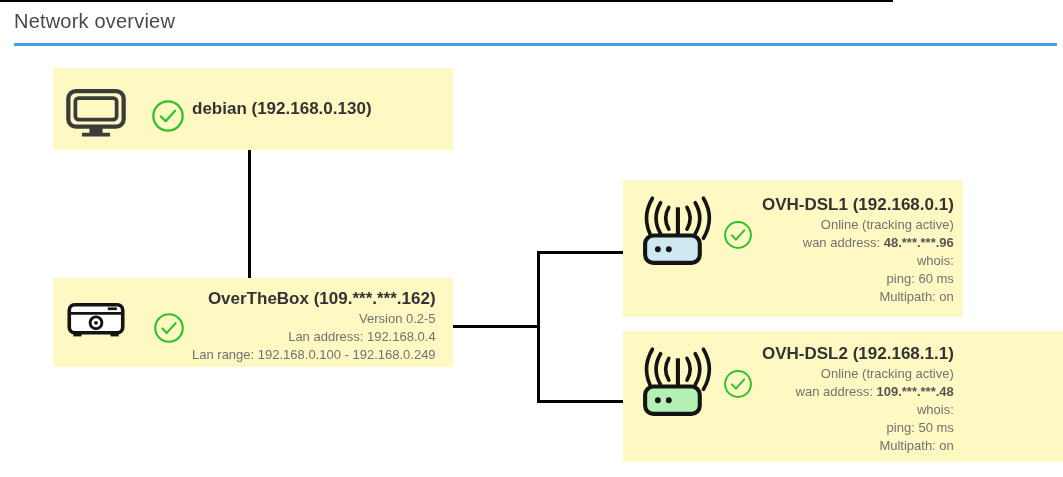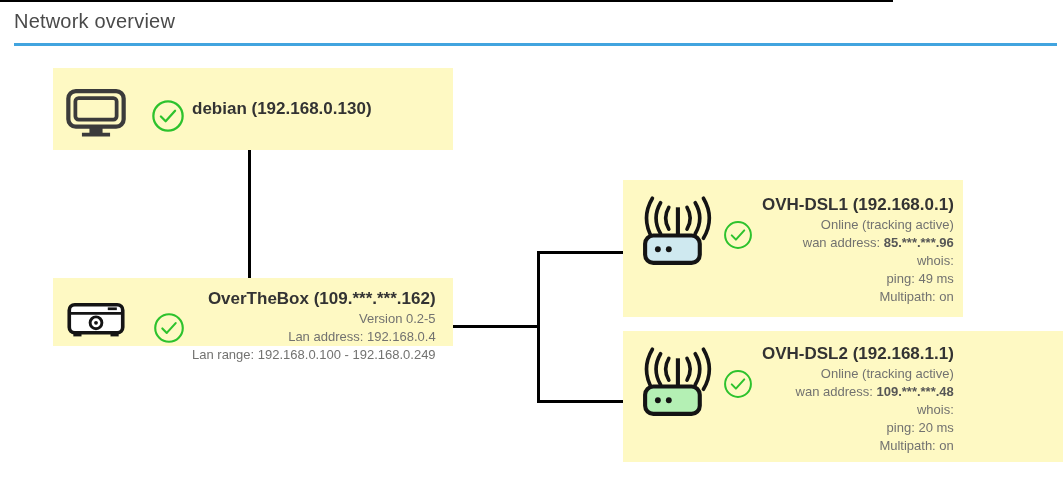--- a/index.html
+++ b/index.html
@@ -26,21 +26,21 @@
     position: absolute; left: 14px; top: 43px;
     width: 1043px; height: 3px; background: #41a4df;
   }
 
   .connector { position: absolute; background: #000; }
 
   .node {
     position: absolute; background: #fef9c3; text-align: right;
   }
   .node-debian { left: 53px; top: 68px;  width: 400px; height: 82px; }
-  .node-otb    { left: 53px; top: 278px; width: 400px; height: 68px; }
+  .node-otb    { left: 53px; top: 278px; width: 400px; height: 89px; }
   .node-dsl1   { left: 623px; top: 180px; width: 340px; height: 137px; }
   .node-dsl2   { left: 623px; top: 331px; width: 440px; height: 131px; }
 
   .icon, .check { position: absolute; }
 
   .node-title {
     font-size: 17px; font-weight: bold; color: #333333;
     line-height: 22px; white-space: nowrap;
   }
   .node-line {
@@ -124,23 +124,23 @@
       <circle cx="24" cy="61" r="3.2" fill="#141414"></circle>
       <circle cx="36" cy="61" r="3.2" fill="#141414"></circle>
     </svg>
     <svg class="check" style="left:100px;top:40px" width="30" height="30" viewBox="0 0 36 36">
       <circle cx="18" cy="18" r="15.5" stroke-width="2.4"></circle>
       <path d="M10.5 18.5 L15.5 23.5 L25.5 12.5" stroke-width="2.4" stroke-linecap="round" stroke-linejoin="round"></path>
     </svg>
     <div class="text-block" style="top:14px">
       <div class="node-title">OVH-DSL1 (192.168.0.1)</div>
       <div class="node-line">Online (tracking active)</div>
-      <div class="node-line"><span>wan address: </span><span class="wan-value">85.***.***.96</span></div>
+      <div class="node-line"><span>wan address: </span><span class="wan-value">48.***.***.96</span></div>
       <div class="node-line">whois:</div>
-      <div class="node-line">ping: 49 ms</div>
+      <div class="node-line">ping: 60 ms</div>
       <div class="node-line">Multipath: on</div>
     </div>
   </div>
 
   <div class="node node-dsl2">
     <svg class="icon" style="left:13px;top:12px" width="82" height="78" viewBox="0 0 90 82">
       <g class="black-stroke" stroke-width="4" stroke-linecap="round">
         <path d="M36 15 Q29 27 36 39"></path>
         <path d="M27 10 Q17 27 27 44"></path>
         <path d="M18 5  Q5 27 18 49"></path>
@@ -155,18 +155,18 @@
     </svg>
     <svg class="check" style="left:100px;top:38px" width="30" height="30" viewBox="0 0 36 36">
       <circle cx="18" cy="18" r="15.5" stroke-width="2.4"></circle>
       <path d="M10.5 18.5 L15.5 23.5 L25.5 12.5" stroke-width="2.4" stroke-linecap="round" stroke-linejoin="round"></path>
     </svg>
     <div class="text-block" style="top:12px">
       <div class="node-title">OVH-DSL2 (192.168.1.1)</div>
       <div class="node-line">Online (tracking active)</div>
       <div class="node-line"><span>wan address: </span><span class="wan-value">109.***.***.48</span></div>
       <div class="node-line">whois:</div>
-      <div class="node-line">ping: 20 ms</div>
+      <div class="node-line">ping: 50 ms</div>
       <div class="node-line">Multipath: on</div>
     </div>
   </div>
 
 </div>
 
 </body></html>

